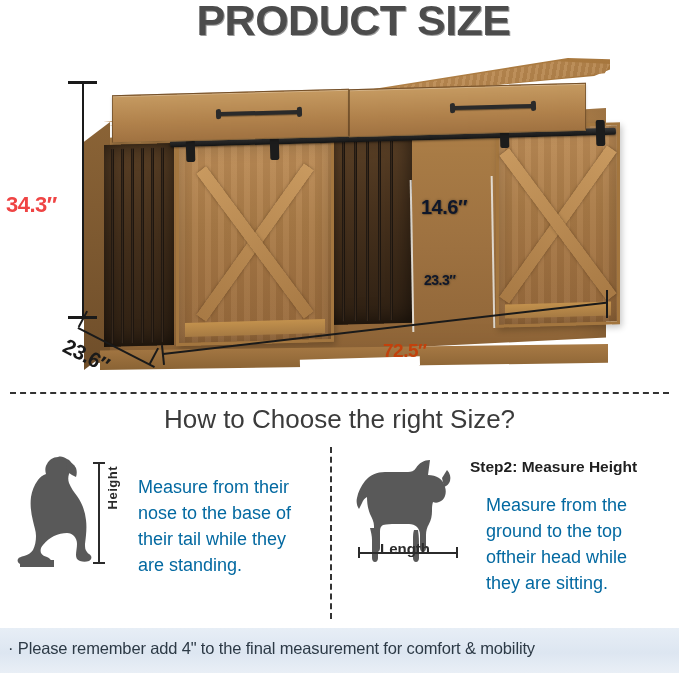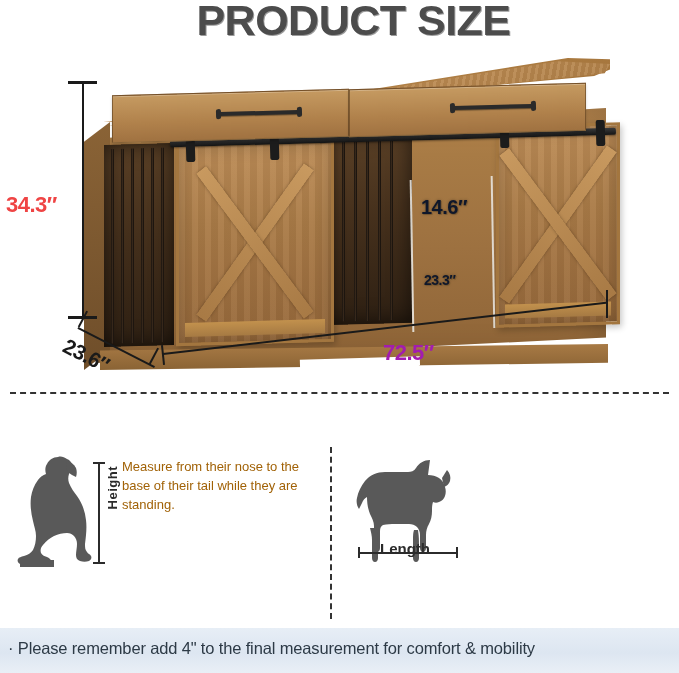--- a/index.html
+++ b/index.html
@@ -165,21 +165,21 @@
     letter-spacing:-0.5px;
   }
 
   .w-line{
     left:163px;top:353px;width:446px;height:1.6px;
     transform:rotate(-6.6deg);transform-origin:left center;
   }
   .w-cap-r{left:606px;top:290px;width:2.4px;height:28px;}
   .w-cap-l{left:162px;top:345px;width:2.4px;height:20px;transform:rotate(-6deg);}
   .lbl-w{
-    position:absolute;left:383px;top:340px;font-size:22px;font-weight:bold;color:#a21caf;
+    position:absolute;left:383px;top:340px;font-size:19px;font-weight:bold;color:#c2410c;
     letter-spacing:-0.5px;
   }
 
   .d-line{
     left:78px;top:327px;width:86px;height:1.6px;
     transform:rotate(27deg);transform-origin:left center;
   }
   .d-cap-a{left:74px;top:318px;width:18px;height:2.2px;transform:rotate(-62deg);}
   .d-cap-b{left:145px;top:355px;width:18px;height:2.2px;transform:rotate(-62deg);}
   .lbl-d{
@@ -206,21 +206,21 @@
   .step{position:absolute;}
   .step.s1{left:14px;top:452px;width:310px;}
   .step.s2{left:352px;top:452px;width:320px;}
 
   .silho{position:relative;display:inline-block;vertical-align:top;}
   .step-txt{position:absolute;}
   .step-title{
     font-size:15.5px;font-weight:bold;color:#1f1f1f;margin:0 0 6px 0;white-space:nowrap;
   }
   .step-body{
-    font-size:13px;color:#a16207;line-height:1.45;margin:0;
+    font-size:18px;color:#0369a1;line-height:1.45;margin:16px;
   }
 
   .vlabel{
     position:absolute;font-size:13px;font-weight:bold;color:#2b2b2b;
     writing-mode:vertical-rl;transform:rotate(180deg);letter-spacing:0.5px;
   }
   .hlabel{
     position:absolute;font-size:15px;font-weight:bold;color:#2b2b2b;white-space:nowrap;
   }
   .meas{position:absolute;background:#2b2b2b;}
@@ -310,20 +310,21 @@
   <div class="lbl-w">72.5″</div>
 
   <div class="guide d-line"></div>
   <div class="guide d-cap-a"></div>
   <div class="guide d-cap-b"></div>
   <div class="lbl-d">23.6″</div>
 
   <div class="dash-h"></div>
   <div class="dash-v"></div>
 
+  <div class="howto">How to Choose the right Size?</div>
 
   <div class="step s1">
     <span class="silho">
       <svg width="78" height="118" viewBox="0 0 78 118" aria-hidden="true">
         <path fill="#595959" d="M44 5c-5 0-9 3-11 7-2 3-2 7-1 10-3 1-6 3-8 6-4 5-6 11-7 17-1 8 0 16 2 24 1 5 3 10 3 15 0 5-1 10-3 14-2 3-5 5-9 6-3 1-5 1-6 3-1 2 0 4 2 5 3 1 7 1 10 1h16c3 0 5-1 5-4 0-2-2-3-4-4-3-1-5-2-6-4-1-3 0-6 2-8 3-4 7-7 11-9 4-2 9-3 13-3 3 0 5 1 7 3 2 2 3 5 3 8 0 4-1 7-1 11 0 3 1 5 4 6 3 1 6 1 9 0 2-1 3-3 2-5-1-2-3-2-4-4-2-2-2-5-2-8 1-8 2-16 1-24-1-9-4-17-9-24-3-4-6-8-8-13-1-3-1-6 0-9 1-3 3-5 3-8 0-3-2-6-5-7-3-2-6-3-9-2z"></path>
         <path fill="#595959" d="M52 8c4 1 8 4 10 8 1 3 1 6 0 9l-4-2c-2-1-4-3-5-5-1-3-1-7-1-10z"></path>
         <path fill="#595959" d="M6 108h34v7H6z"></path>
       </svg>
     </span>
     <span class="vlabel" style="left:91px;top:14px;">Height</span>
@@ -343,19 +344,23 @@
         <path fill="#595959" d="M95 18c3 3 4 7 3 11-1 3-3 5-6 6l-2-9 5-8z"></path>
         <path fill="#595959" d="M24 76c2 6 2 13 2 20v10c0 2-1 4-3 4s-3-2-3-4V88c0-4-1-8-2-12l6 0z"></path>
         <path fill="#595959" d="M66 78c1 6 1 13 1 19v9c0 2-1 4-3 4s-3-2-3-4V88c0-4 0-7 1-10h4z"></path>
       </svg>
     </span>
     <span class="meas" style="left:6px;top:100px;width:100px;height:1.8px;"></span>
     <span class="meas" style="left:6px;top:95px;width:1.8px;height:11px;"></span>
     <span class="meas" style="left:104px;top:95px;width:1.8px;height:11px;"></span>
     <span class="hlabel" style="left:28px;top:88px;">Length</span>
 
+    <div class="step-txt" style="left:118px;top:6px;width:200px;">
+      <p class="step-title">Step2: Measure Height</p>
+      <p class="step-body">Measure from the ground to the top oftheir head while they are sitting.</p>
+    </div>
   </div>
 
   <div class="footer">
     <p>· Please remember add 4" to the final measurement for comfort &amp; mobility</p>
   </div>
 
 </div>
 
 </body></html>

